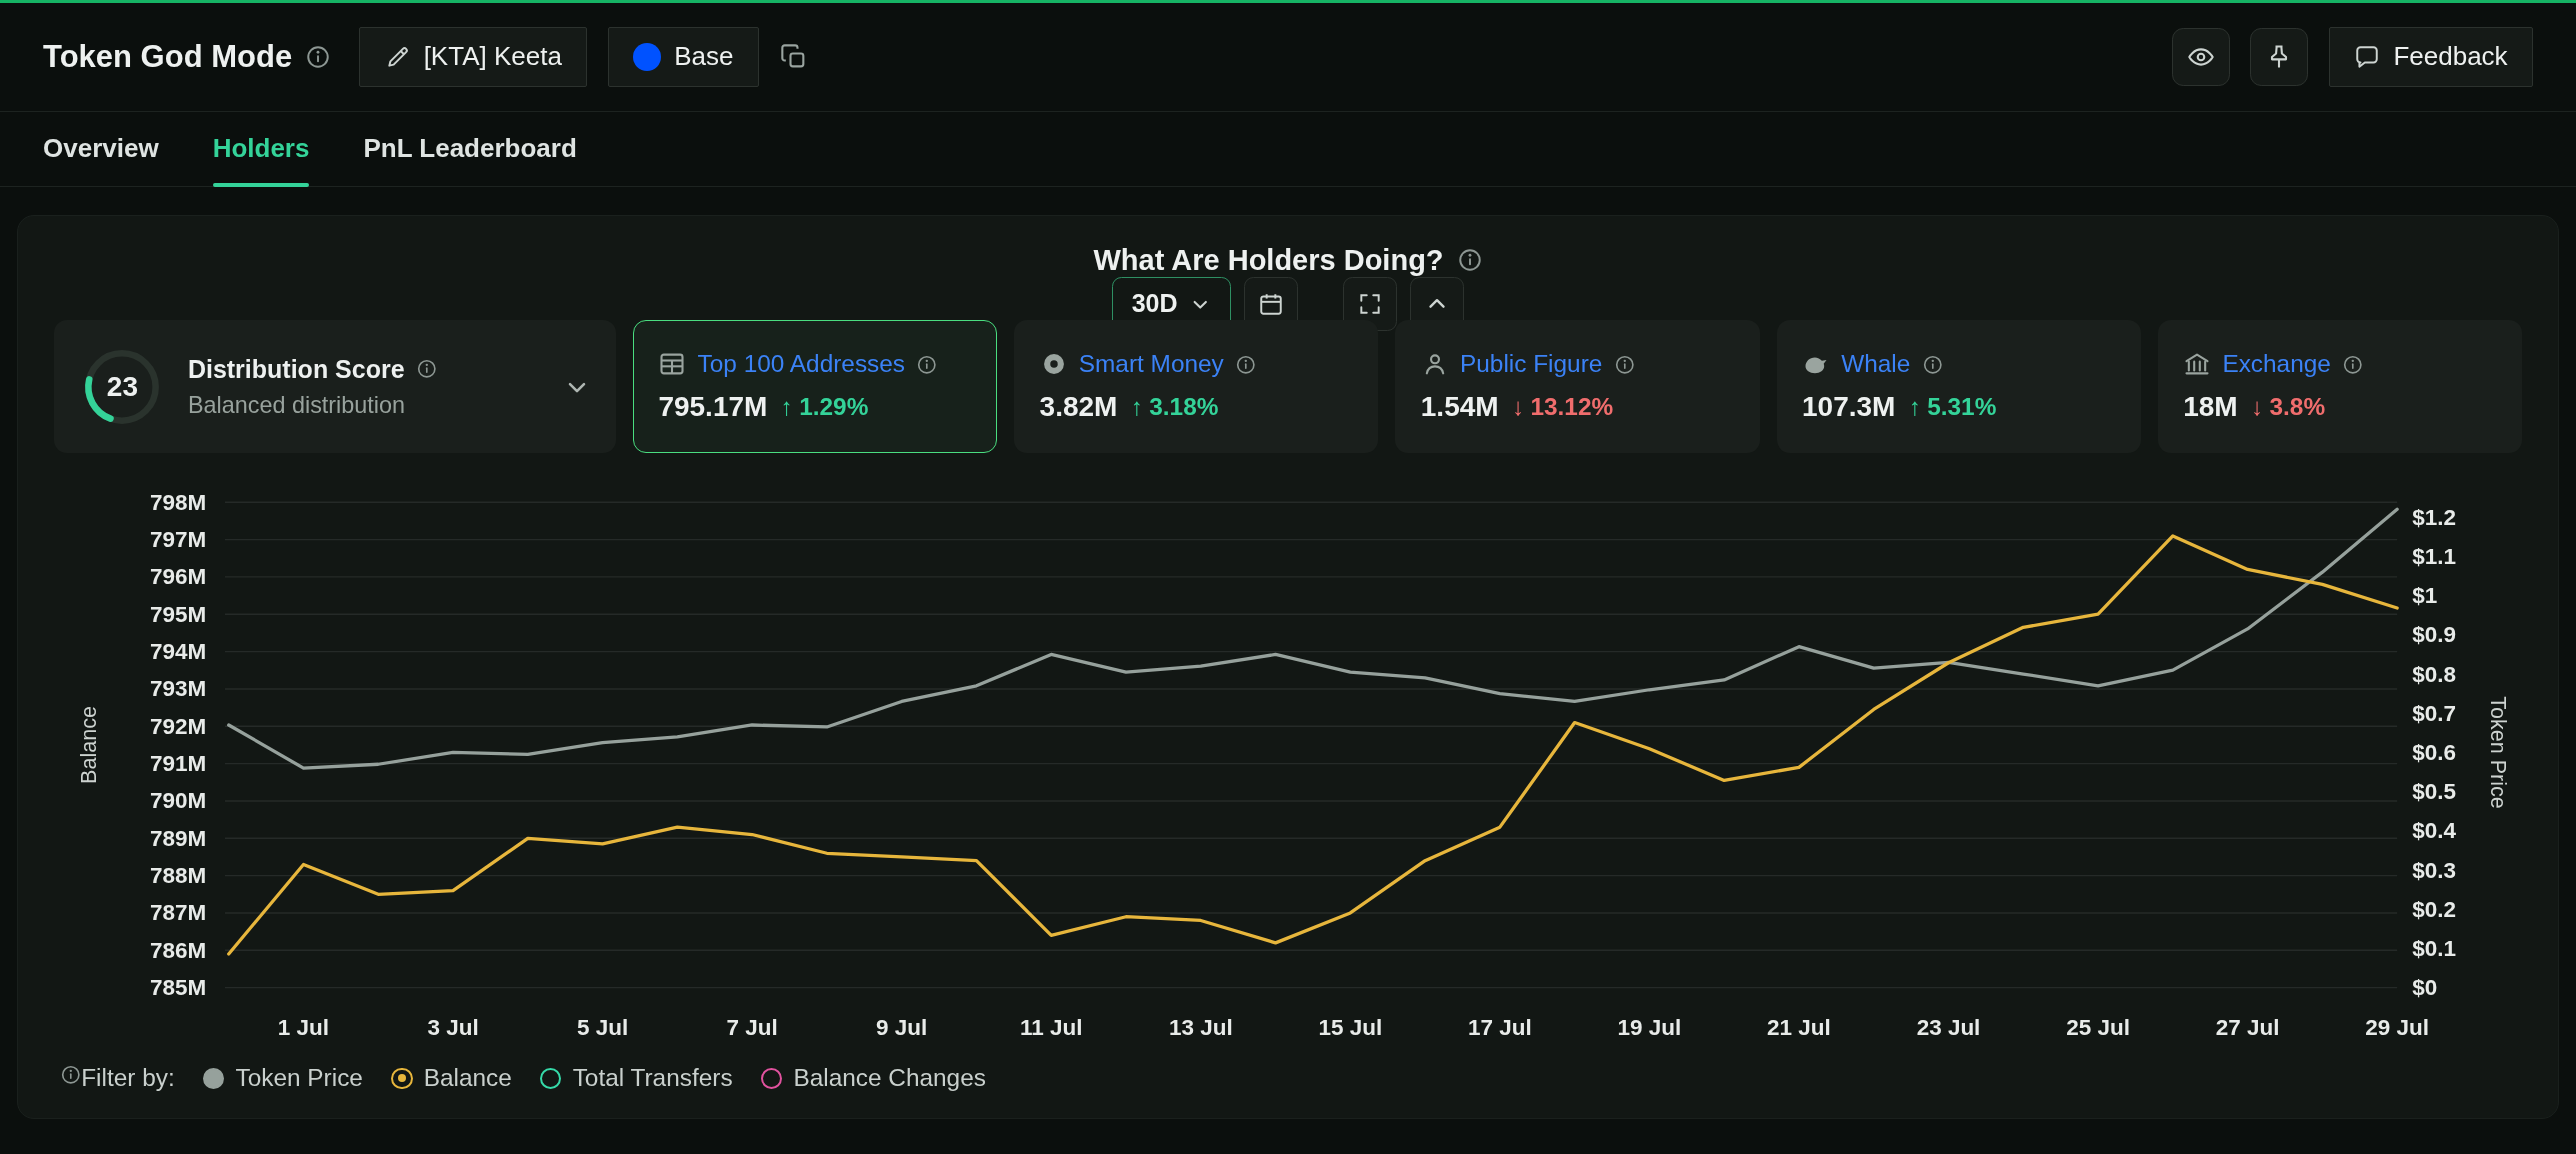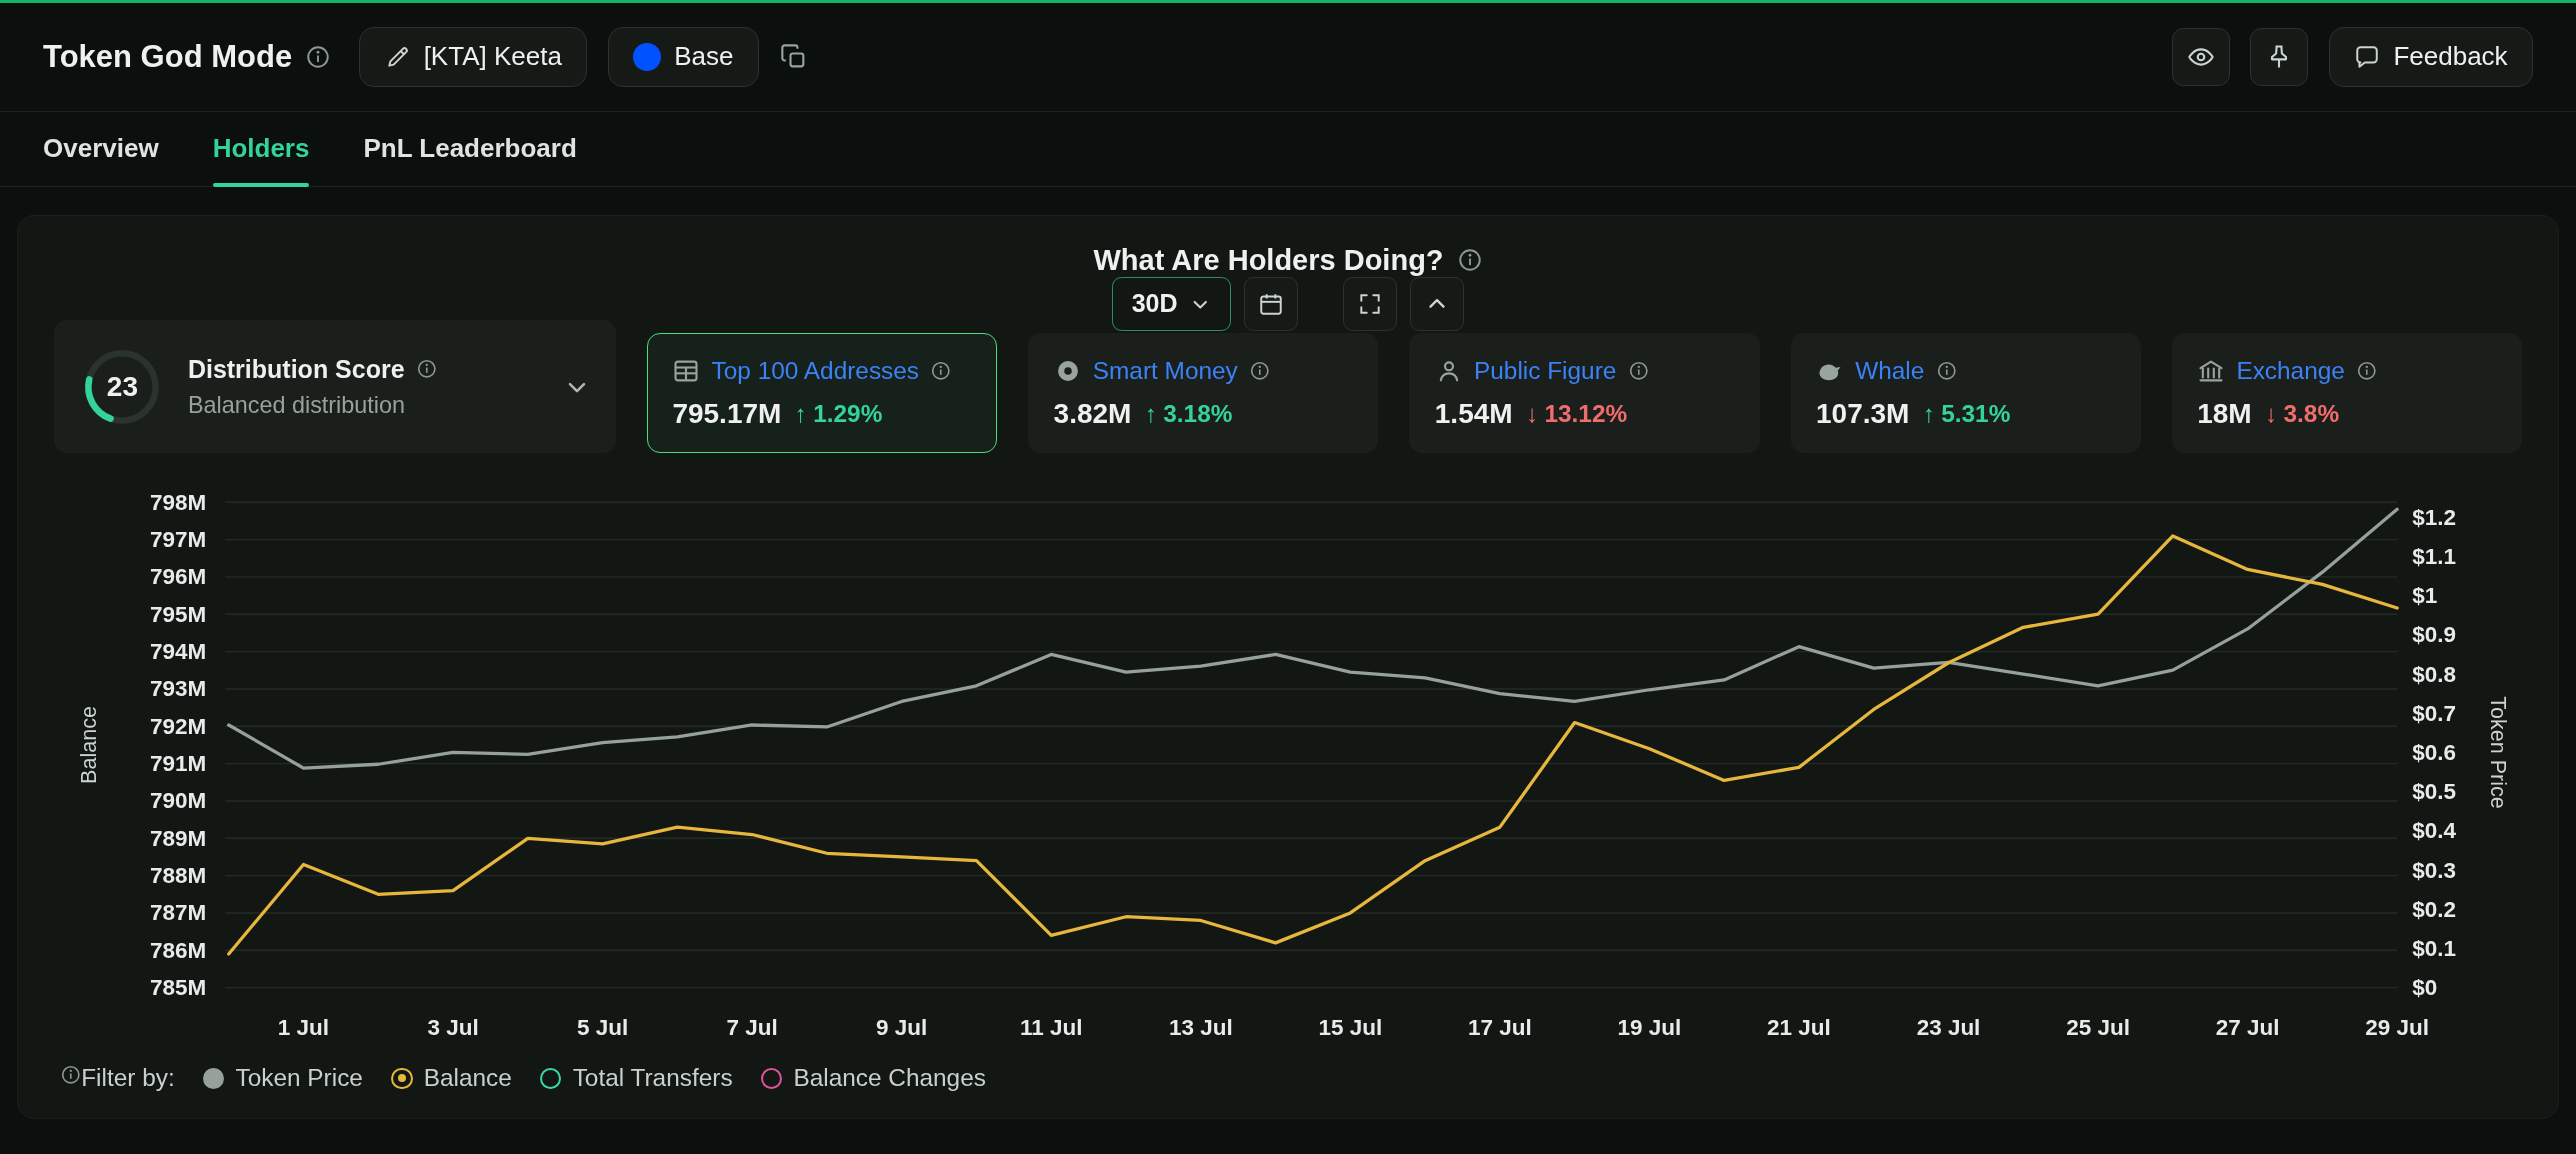--- a/index.html
+++ b/index.html
@@ -12,21 +12,21 @@
   .topline { height:2.8px; background:#16b364; }
 
   
   header { display:flex; align-items:center; gap:20.6px; padding:0 43px; height:109px; border-bottom:0.9px solid #1d2320; }
   .title-wrap { display:flex; align-items:center; gap:13px; margin-right:7.5px; }
   h1 { font-size:31px; font-weight:700; margin:0; }
   .info-ic { display:inline-flex; color:#8d9793; }
   .info-ic svg { width:26px; height:26px; }
   .info-ic.sm svg { width:21.6px; height:21.6px; }
   .hbtn { display:flex; align-items:center; gap:13px; height:60px; padding:0 24.4px;
-          background:#151a17; border:0.9px solid #2c322e; border-radius:15px;
+          background:#151a17; border:0.9px solid #2c322e; border-radius:2px;
           color:#eef1f0; font-size:26px; font-family:inherit; cursor:pointer; }
   .hbtn svg { width:26px; height:26px; color:#cdd4d1; }
   .copy-btn { background:none; border:none; color:#9aa4a0; padding:0; cursor:pointer; display:flex; }
   .copy-btn svg { width:28px; height:28px; }
   .base-dot { width:28px; height:28px; border-radius:50%; background:#0052ff; display:inline-block; }
   .spacer { flex:1; }
   .iconbtn { width:58px; height:58px; display:flex; align-items:center; justify-content:center;
              background:#151a17; border:0.9px solid #2c322e; border-radius:11.2px; color:#cdd4d1; cursor:pointer; }
   .iconbtn svg { width:28px; height:28px; }
 
@@ -45,21 +45,21 @@
   .controls { display:flex; align-items:center; gap:13px; }
   .range { display:flex; align-items:center; gap:11.2px; height:54px; padding:0 19px;
            border:1.9px solid #2e8f63; border-radius:9.4px; background:#121714;
            color:#eef1f0; font-size:25px; font-weight:600; font-family:inherit; cursor:pointer; }
   .range svg { width:22.5px; height:22.5px; color:#cdd4d1; }
   .iconbtn.sm { width:54px; height:54px; border-radius:9.4px; }
   .iconbtn.sm svg { width:26px; height:26px; }
   .ctrl-gap { width:19px; }
 
   
-  .stats { display:flex; gap:31px; margin-bottom:22.5px;align-items:flex-end; }
+  .stats { display:flex; gap:17px; margin-bottom:22.5px; }
   .stat { background:#1a1f1c; border:1.4px solid transparent; border-radius:13px;
           padding:22.5px 24.4px; display:flex; flex-direction:column; justify-content:center; gap:13px; flex:1; cursor:pointer; }
   .stat.selected { border-color:#4ade80; background:#17211b; }
   .stat-top { display:flex; align-items:center; gap:11.2px; color:#3b82f6; font-size:24.4px; white-space:nowrap; }
   .sicon { display:inline-flex; color:#9aa49f; }
   .sicon svg { width:28px; height:28px; }
   .stat-val { display:flex; align-items:center; gap:13px; font-size:28px; font-weight:700; white-space:nowrap; }
   .chg { font-size:24.4px; font-weight:600; display:flex; gap:6.6px; align-items:center; }
   .chg.up { color:#34d399; }
   .chg.down { color:#f06d6d; }

